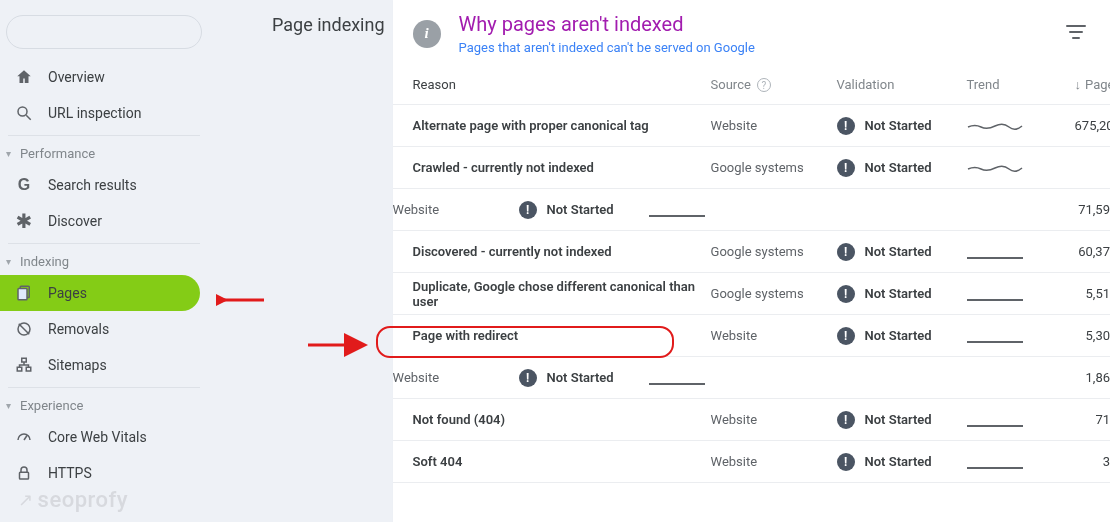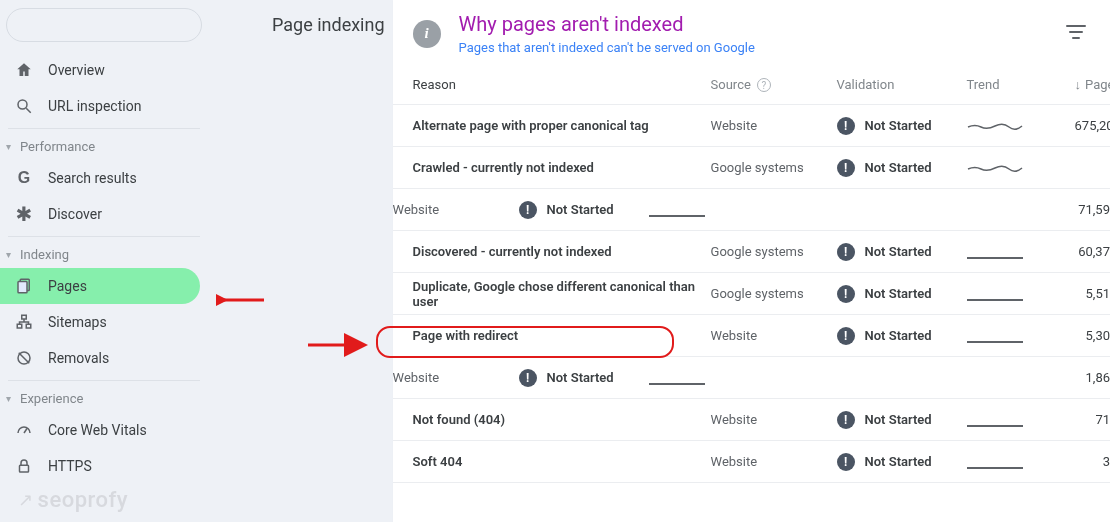--- a/index.html
+++ b/index.html
@@ -13,21 +13,21 @@
   position: relative;
 }
 .viewport {
   display: flex;
   width: 1110px;
   height: 522px;
 }
 .sidebar {
   width: 208px;
   background: #eef1f6;
-  padding-top: 4px;
+  padding-top: 11px;
   flex-shrink: 0;
 }
 .search-pill {
   margin: 4px 6px 10px 6px;
   height: 34px;
   border: 1px solid #d7dce3;
   border-radius: 17px;
   background: #eef1f6;
 }
 .nav-item {
@@ -44,21 +44,21 @@
 .nav-item .icon {
   width: 20px;
   height: 20px;
   margin-right: 14px;
   display: flex;
   align-items: center;
   justify-content: center;
   color: #5f6368;
 }
 .nav-item.active {
-  background: #86efac;
+  background: #84cc16;
 }
 .section-head {
   display: flex;
   align-items: center;
   font-size: 13px;
   color: #80868b;
   padding: 6px 6px 6px 6px;
   cursor: pointer;
 }
 .section-head .chev {
@@ -244,36 +244,36 @@
             <svg width="18" height="18" viewBox="0 0 24 24">
               <rect x="7" y="3" width="12" height="15" rx="1" fill="none" stroke="#5f6368" stroke-width="2"></rect>
               <rect x="4" y="6" width="12" height="15" rx="1" fill="#e0e9fb" stroke="#5f6368" stroke-width="2"></rect>
             </svg>
           </span>
           <span>Pages</span>
         </div>
         <div class="nav-item">
           <span class="icon">
             <svg width="18" height="18" viewBox="0 0 24 24">
+              <circle cx="12" cy="12" r="8" fill="none" stroke="#5f6368" stroke-width="2"></circle>
+              <line x1="5" y1="5" x2="19" y2="19" stroke="#5f6368" stroke-width="2"></line>
+            </svg>
+          </span>
+          <span>Removals</span>
+        </div>
+        <div class="nav-item">
+          <span class="icon">
+            <svg width="18" height="18" viewBox="0 0 24 24">
               <rect x="9" y="3" width="6" height="5" fill="none" stroke="#5f6368" stroke-width="2"></rect>
               <rect x="3" y="15" width="6" height="5" fill="none" stroke="#5f6368" stroke-width="2"></rect>
               <rect x="15" y="15" width="6" height="5" fill="none" stroke="#5f6368" stroke-width="2"></rect>
               <path d="M12 8v4M12 12H6v3M12 12h6v3" fill="none" stroke="#5f6368" stroke-width="2"></path>
             </svg>
           </span>
           <span>Sitemaps</span>
-        </div>
-        <div class="nav-item">
-          <span class="icon">
-            <svg width="18" height="18" viewBox="0 0 24 24">
-              <circle cx="12" cy="12" r="8" fill="none" stroke="#5f6368" stroke-width="2"></circle>
-              <line x1="5" y1="5" x2="19" y2="19" stroke="#5f6368" stroke-width="2"></line>
-            </svg>
-          </span>
-          <span>Removals</span>
         </div>
         <div class="divider"></div>
         <div class="section-head">
           <span class="chev">▾</span>
           <span>Experience</span>
         </div>
         <div class="nav-item">
           <span class="icon">
             <svg width="18" height="18" viewBox="0 0 24 24">
               <path d="M4 16a8 8 0 0 1 16 0" fill="none" stroke="#5f6368" stroke-width="2"></path>

